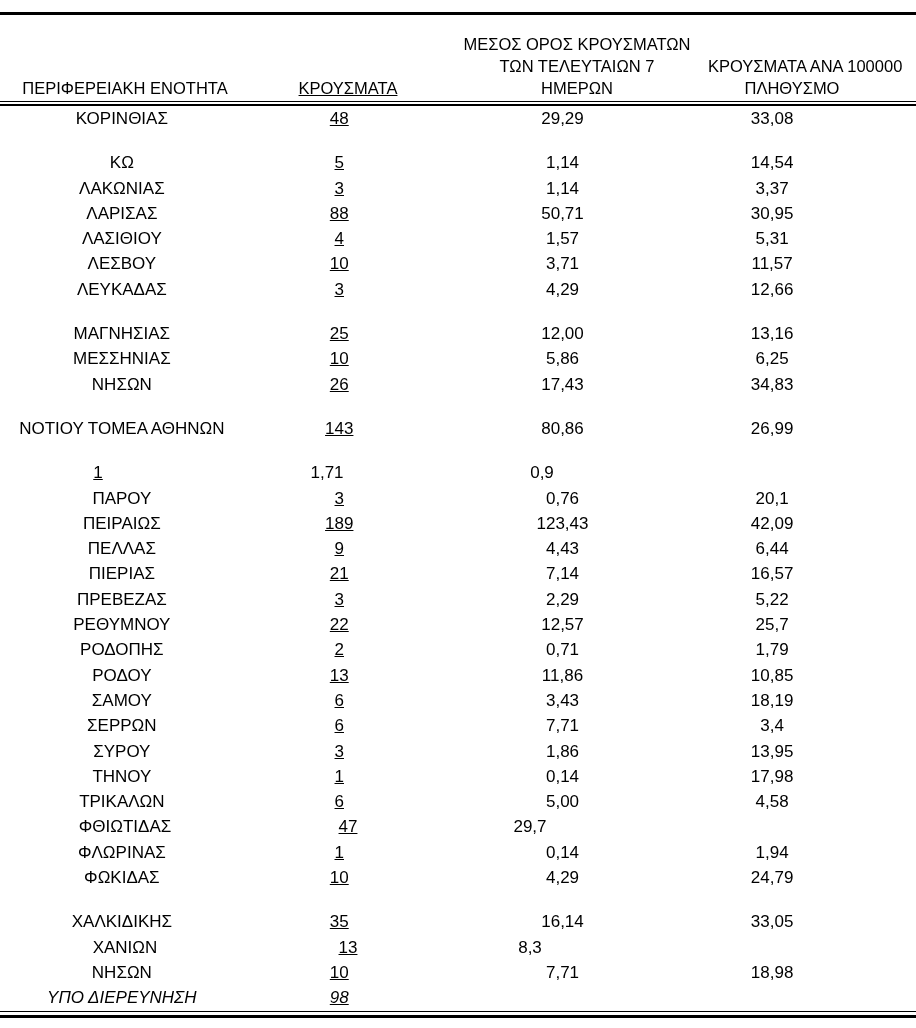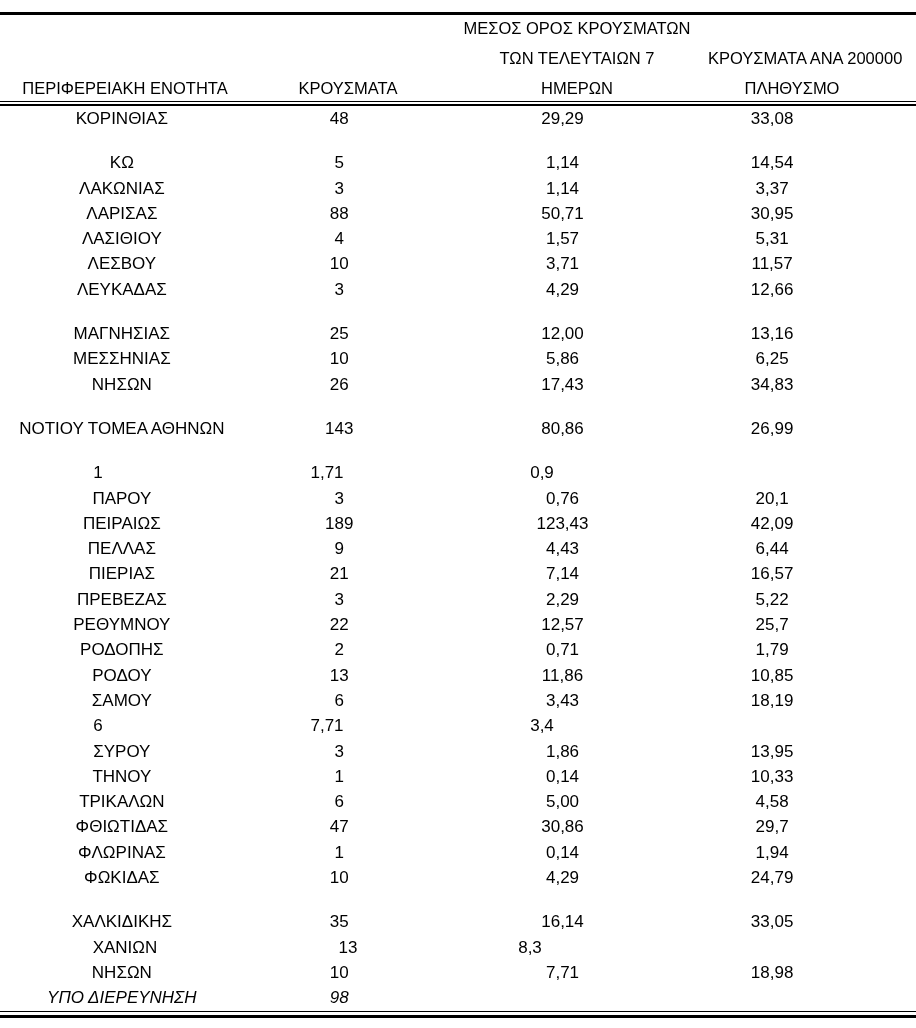--- a/index.html
+++ b/index.html
@@ -44,26 +44,25 @@
     box-sizing: border-box;
   }
   .hcell {
     display: flex;
     flex-direction: column;
     justify-content: flex-end;
     text-align: center;
     font-size: 16.5px;
     line-height: 22px;
     padding-bottom: 2px;
-    gap: 8px;
   }
   .hline { display: block; }
   .nowrap { white-space: nowrap; }
   .cell.region  { width: 250px; }
-  .cell.cases   { width: 196px; }
+  .cell.cases   { width: 196px; text-decoration: underline; }
   .cell.avg7    { width: 262px; }
   .cell.per100k { width: 168px; }
   .tbody { width: 916px; }
   .row {
     display: flex;
     align-items: center;
     height: 25.3px;
     padding-right: 62px;
     box-sizing: border-box;
   }
@@ -90,21 +89,21 @@
     </div>
     <div class="hcell cell cases">
       <span class="hline">ΚΡΟΥΣΜΑΤΑ</span>
     </div>
     <div class="hcell cell avg7">
       <span class="hline nowrap">ΜΕΣΟΣ ΟΡΟΣ ΚΡΟΥΣΜΑΤΩΝ</span>
       <span class="hline nowrap">ΤΩΝ ΤΕΛΕΥΤΑΙΩΝ 7</span>
       <span class="hline nowrap">ΗΜΕΡΩΝ</span>
     </div>
     <div class="hcell cell per100k">
-      <span class="hline nowrap">ΚΡΟΥΣΜΑΤΑ ΑΝΑ 200000</span>
+      <span class="hline nowrap">ΚΡΟΥΣΜΑΤΑ ΑΝΑ 100000</span>
       <span class="hline nowrap">ΠΛΗΘΥΣΜΟ</span>
     </div>
   </div>
 
   <div class="rule-double"></div>
 
   <div class="tbody">
       <div class="row">
         <div class="cell region">ΚΟΡΙΝΘΙΑΣ</div>
         <div class="cell cases">48</div>
@@ -228,46 +227,46 @@
         <div class="cell avg7">11,86</div>
         <div class="cell per100k">10,85</div>
       </div>
       <div class="row">
         <div class="cell region">ΣΑΜΟΥ</div>
         <div class="cell cases">6</div>
         <div class="cell avg7">3,43</div>
         <div class="cell per100k">18,19</div>
       </div>
       <div class="row">
+        <div class="cell region">ΣΕΡΡΩΝ</div>
         <div class="cell cases">6</div>
         <div class="cell avg7">7,71</div>
         <div class="cell per100k">3,4</div>
       </div>
       <div class="row">
         <div class="cell region">ΣΥΡΟΥ</div>
         <div class="cell cases">3</div>
         <div class="cell avg7">1,86</div>
         <div class="cell per100k">13,95</div>
       </div>
       <div class="row">
         <div class="cell region">ΤΗΝΟΥ</div>
         <div class="cell cases">1</div>
         <div class="cell avg7">0,14</div>
-        <div class="cell per100k">10,33</div>
+        <div class="cell per100k">17,98</div>
       </div>
       <div class="row">
         <div class="cell region">ΤΡΙΚΑΛΩΝ</div>
         <div class="cell cases">6</div>
         <div class="cell avg7">5,00</div>
         <div class="cell per100k">4,58</div>
       </div>
       <div class="row">
         <div class="cell region">ΦΘΙΩΤΙΔΑΣ</div>
         <div class="cell cases">47</div>
-        <div class="cell avg7">30,86</div>
         <div class="cell per100k">29,7</div>
       </div>
       <div class="row">
         <div class="cell region">ΦΛΩΡΙΝΑΣ</div>
         <div class="cell cases">1</div>
         <div class="cell avg7">0,14</div>
         <div class="cell per100k">1,94</div>
       </div>
       <div class="row">
         <div class="cell region">ΦΩΚΙΔΑΣ</div>

